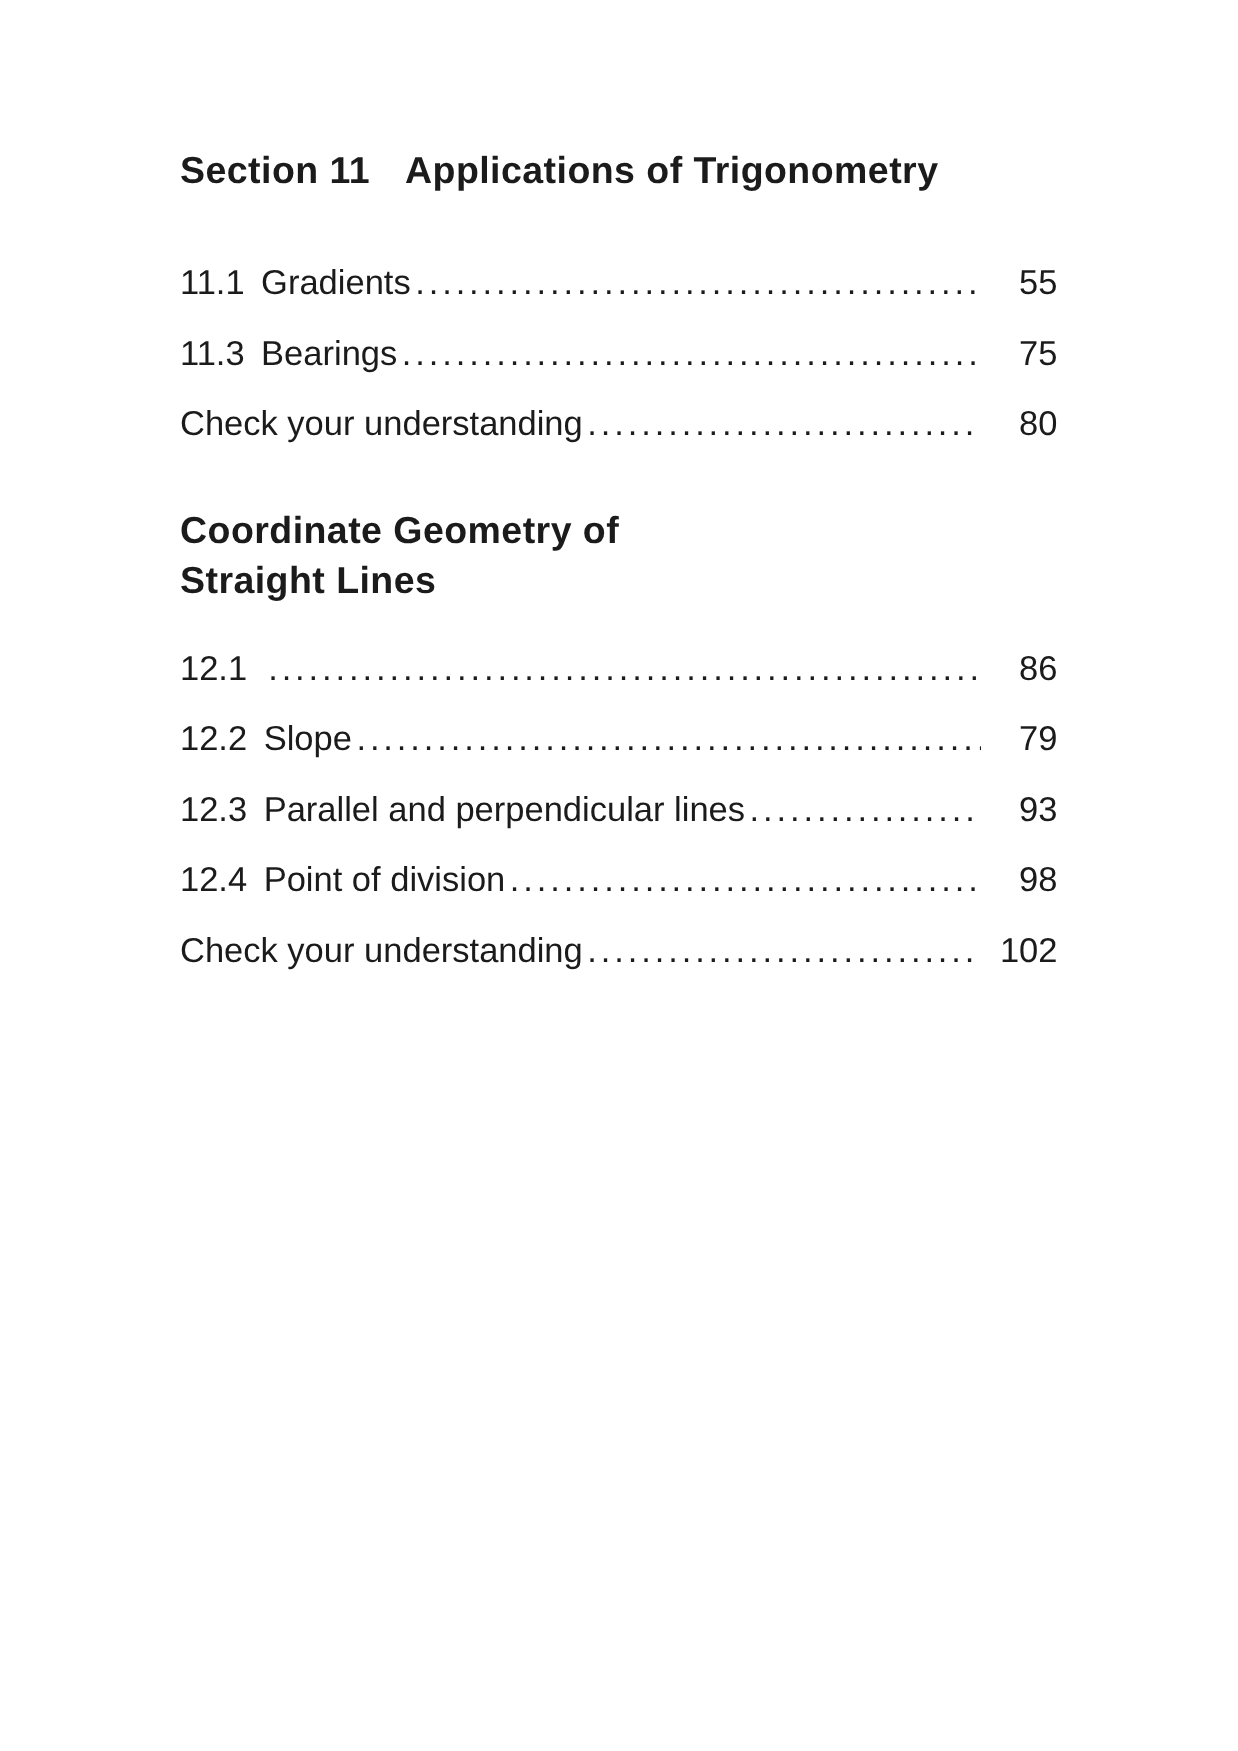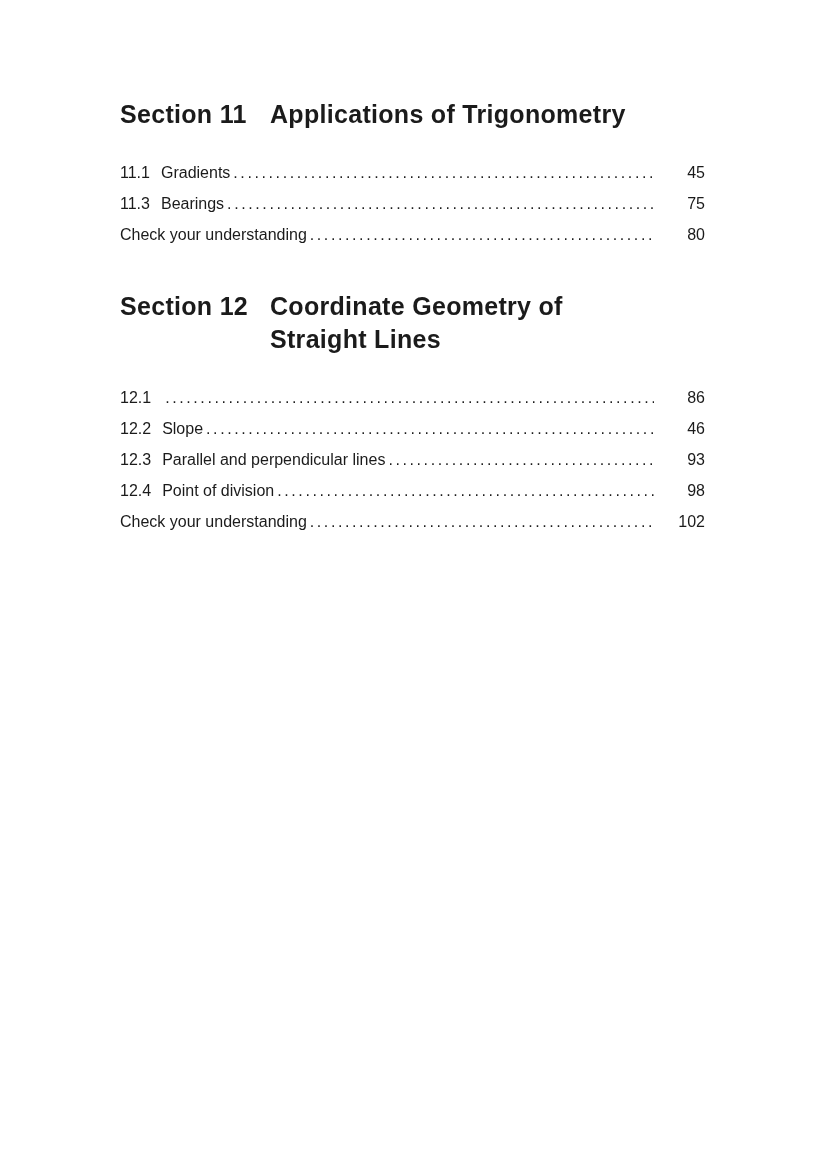--- a/index.html
+++ b/index.html
@@ -31,28 +31,28 @@
   }
   .sec-title { display: block; }
   .t-line { display: block; }
   .entries {
     list-style: none;
     margin-bottom: 40px;
   }
   .row {
     display: flex;
     align-items: baseline;
-    font-size: 16px;
+    font-size: 23px;
     line-height: 31px;
   }
   .num {
     margin-right: 11px;
     white-space: nowrap;
   }
-  .title { white-space: nowrap; }
+  .title { white-space: nowrap; margin-top: 16px; }
   .dots {
     flex: 1 1 auto;
     overflow: hidden;
     white-space: nowrap;
     margin: 0 3px;
   }
   .dots::after {
     content: "...........................................................................................................................................";
     letter-spacing: 2.6px;
     color: #1b1b1b;
@@ -73,55 +73,54 @@
       <span class="sec-label">Section 11</span>
       <span class="sec-title">
         <span class="t-line">Applications of Trigonometry</span>
       </span>
     </h2>
     <ul class="entries">
       <li class="row">
         <span class="num">11.1</span>
         <span class="title">Gradients</span>
         <span class="dots"></span>
-        <span class="pg">45</span>
+        <span class="pg">55</span>
       </li>
       <li class="row">
         <span class="num">11.3</span>
         <span class="title">Bearings</span>
         <span class="dots"></span>
         <span class="pg">75</span>
       </li>
       <li class="row">
         <span class="title">Check your understanding</span>
         <span class="dots"></span>
         <span class="pg">80</span>
       </li>
     </ul>
   </section>
 
   <section>
     <h2 class="sec-heading">
-      <span class="sec-label">Section 12</span>
       <span class="sec-title">
         <span class="t-line">Coordinate Geometry of</span>
         <span class="t-line">Straight Lines</span>
       </span>
     </h2>
     <ul class="entries">
       <li class="row">
         <span class="num">12.1</span>
         <span class="dots"></span>
         <span class="pg">86</span>
       </li>
       <li class="row">
         <span class="num">12.2</span>
         <span class="title">Slope</span>
         <span class="dots"></span>
-        <span class="pg">46</span>
+        <span class="pg">79</span>
       </li>
       <li class="row">
         <span class="num">12.3</span>
         <span class="title">Parallel and perpendicular lines</span>
         <span class="dots"></span>
         <span class="pg">93</span>
       </li>
       <li class="row">
         <span class="num">12.4</span>
         <span class="title">Point of division</span>

